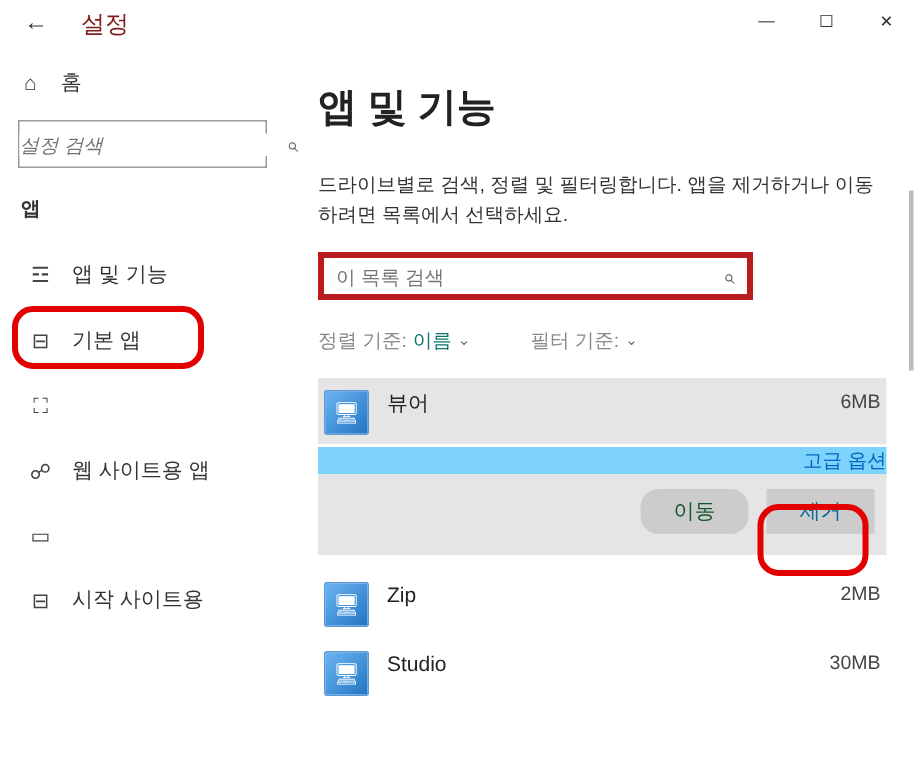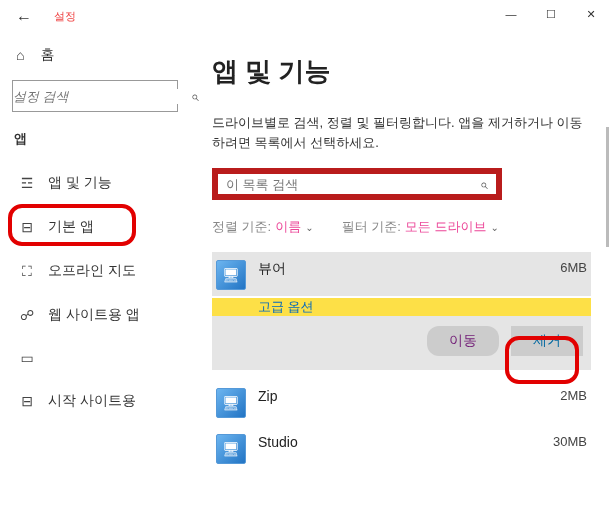--- a/index.html
+++ b/index.html
@@ -25,22 +25,22 @@
       width: 24px;
       height: 24px;
       display: flex;
       align-items: center;
       justify-content: center;
       font-size: 16px;
       color: #333;
       cursor: pointer;
     }
     .title-text {
-      font-size: 11px;
-      color: #ef4444;
+      font-size: 16px;
+      color: #7f1d1d;
       margin-left: 18px;
       font-family: Liberation Serif, serif;
     }
     .win-controls {
       position: absolute;
       right: 0;
       top: 0;
       display: flex;
     }
     .win-btn {
@@ -147,52 +147,52 @@
       color: #222;
       margin-bottom: 24px;
     }
     .description {
       font-size: 13px;
       color: #333;
       line-height: 1.5;
       margin-bottom: 16px;
     }
     .app-search {
-      border: 6px solid #b91c1c;
+      border: 4px solid #b91c1c;
       height: 32px;
       width: 290px;
       display: flex;
       align-items: center;
       padding: 0 8px;
       margin-bottom: 18px;
     }
     .app-search input {
       border: none;
       flex: 1;
       font-size: 13px;
       color: #666;
       outline: none;
     }
     .sort-row {
       display: flex;
-      gap: 28px;
+      gap: 40px;
       font-size: 13px;
       margin-bottom: 16px;
     }
     .sort-item {
       display: flex;
       gap: 4px;
       align-items: center;
       cursor: pointer;
     }
     .sort-label {
       color: #888;
     }
     .sort-value {
-      color: #ec4899;
+      color: #0f766e;
     }
     .chev {
       font-size: 10px;
       color: #666;
     }
     .app-list {
       margin-top: 8px;
     }
     .app-row {
       display: flex;
@@ -247,21 +247,21 @@
     .action-btn {
       width: 72px;
       height: 30px;
       background: #ccc;
       border: none;
       font-size: 14px;
       color: #555;
       cursor: pointer;
     }
     .action-btn.disabled {
-      color: #701a75;
+      color: #14532d;
       border-radius: 12px;
     }
     .action-btn.primary {
       color: #0369a1;
     }
     .scrollbar {
       position: absolute;
       right: 2px;
       top: 95px;
       width: 3px;
@@ -297,21 +297,20 @@
     <div class="nav-item">
       <span class="nav-icon">☲</span>
       <span>앱 및 기능</span>
     </div>
     <div class="nav-item">
       <span class="nav-icon">⊟</span>
       <span>기본 앱</span>
     </div>
     <div class="nav-item">
       <span class="nav-icon">⛶</span>
-      <span>오프라인 지도</span>
     </div>
     <div class="nav-item">
       <span class="nav-icon">☍</span>
       <span>웹 사이트용 앱</span>
     </div>
     <div class="nav-item">
       <span class="nav-icon">▭</span>
     </div>
     <div class="nav-item">
       <span class="nav-icon">⊟</span>
@@ -329,32 +328,31 @@
     </div>
 
     <div class="sort-row">
       <div class="sort-item">
         <span class="sort-label">정렬 기준:</span>
         <span class="sort-value">이름</span>
         <span class="chev">⌄</span>
       </div>
       <div class="sort-item">
         <span class="sort-label">필터 기준:</span>
-        <span class="sort-value">모든 드라이브</span>
         <span class="chev">⌄</span>
       </div>
     </div>
 
     <div class="app-list">
       <div class="app-row selected">
         <div class="app-icon">🖥</div>
         <div class="app-name">뷰어</div>
         <div class="app-size">6MB</div>
       </div>
-      <div style="background:#fde047;">
+      <div style="background:#7dd3fc;text-align:right;">
         <span class="advanced-link">고급 옵션</span>
       </div>
       <div class="action-row">
         <button class="action-btn disabled">이동</button>
         <button class="action-btn primary">제거</button>
       </div>
 
       <div class="app-row">
         <div class="app-icon">🖥</div>
         <div class="app-name">Zip</div>

